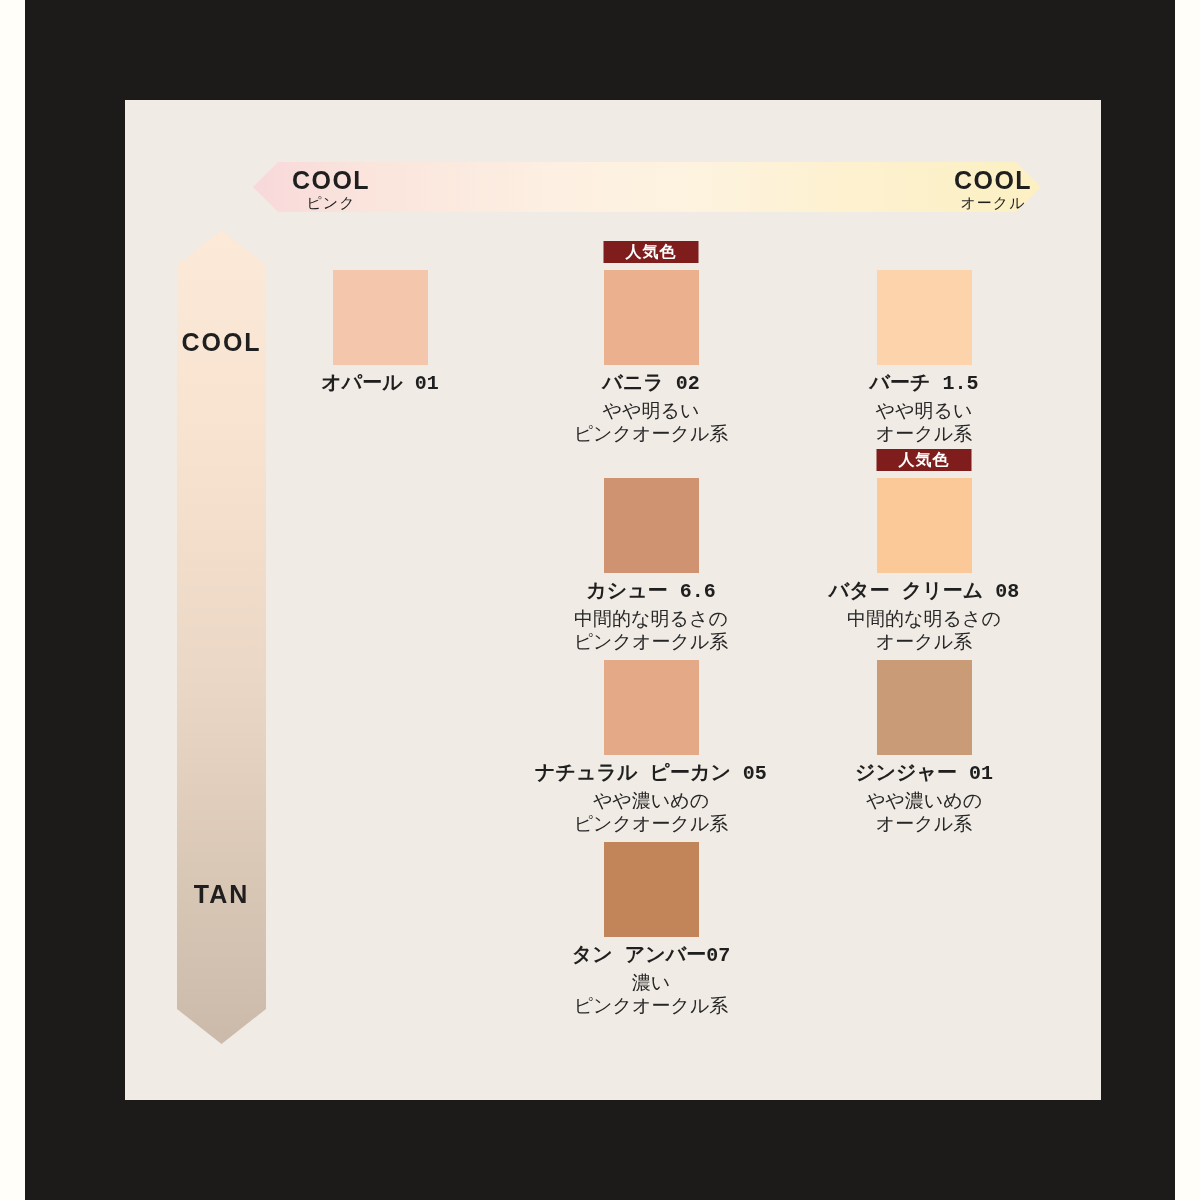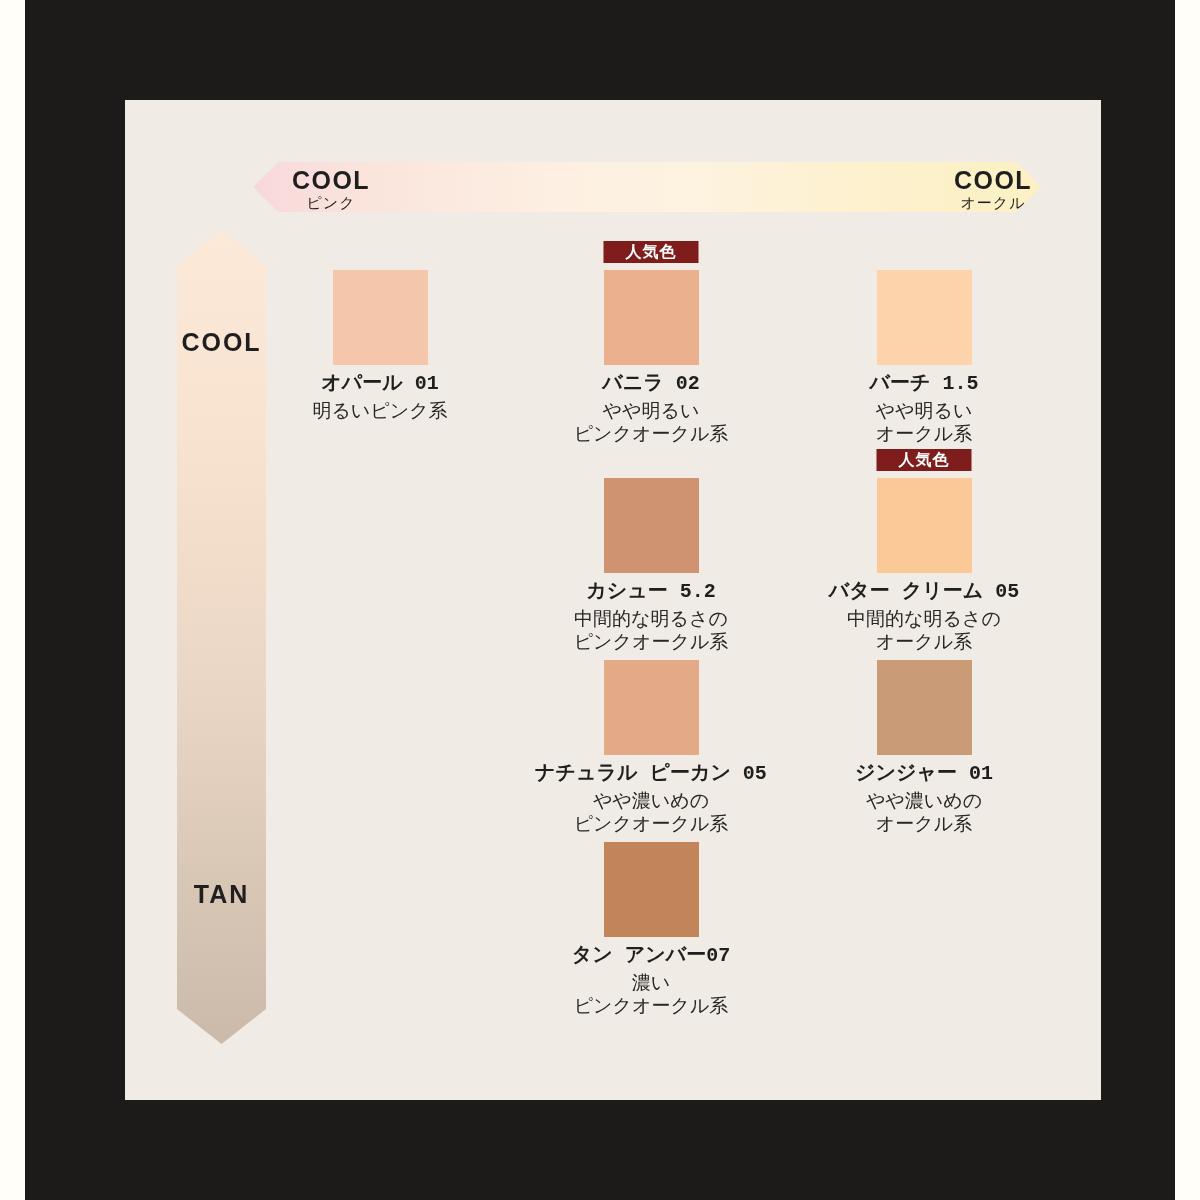--- a/index.html
+++ b/index.html
@@ -99,42 +99,41 @@
 
       <div class="v-arrow"></div>
 
       <div class="v-axis-label fair-label">COOL</div>
       <div class="v-axis-label tan-label">TAN</div>
 
       <div>
           <div class="shade-cell col-1 row-1">
             <div class="swatch" style="background: rgb(244, 198, 172);"></div>
             <div class="shade-name">オパール 01</div>
-            <div class="shade-desc"><span>明るいピンク系</span></div>
           </div>
           <div class="shade-cell col-2 row-1">
             <div class="badge">人気色</div>
             <div class="swatch" style="background: rgb(235, 176, 141);"></div>
             <div class="shade-name">バニラ 02</div>
             <div class="shade-desc"><span>やや明るい</span><br><span>ピンクオークル系</span></div>
           </div>
           <div class="shade-cell col-3 row-1">
             <div class="swatch" style="background: rgb(253, 211, 171);"></div>
             <div class="shade-name">バーチ 1.5</div>
             <div class="shade-desc"><span>やや明るい</span><br><span>オークル系</span></div>
           </div>
           <div class="shade-cell col-2 row-2">
             <div class="swatch" style="background: rgb(207, 147, 114);"></div>
-            <div class="shade-name">カシュー 5.2</div>
+            <div class="shade-name">カシュー 6.6</div>
             <div class="shade-desc"><span>中間的な明るさの</span><br><span>ピンクオークル系</span></div>
           </div>
           <div class="shade-cell col-3 row-2">
             <div class="badge">人気色</div>
             <div class="swatch" style="background: rgb(250, 201, 151);"></div>
-            <div class="shade-name">バター クリーム 05</div>
+            <div class="shade-name">バター クリーム 08</div>
             <div class="shade-desc"><span>中間的な明るさの</span><br><span>オークル系</span></div>
           </div>
           <div class="shade-cell col-2 row-3">
             <div class="swatch" style="background: rgb(228, 170, 136);"></div>
             <div class="shade-name">ナチュラル ピーカン 05</div>
             <div class="shade-desc"><span>やや濃いめの</span><br><span>ピンクオークル系</span></div>
           </div>
           <div class="shade-cell col-3 row-3">
             <div class="swatch" style="background: rgb(201, 156, 119);"></div>
             <div class="shade-name">ジンジャー 01</div>

